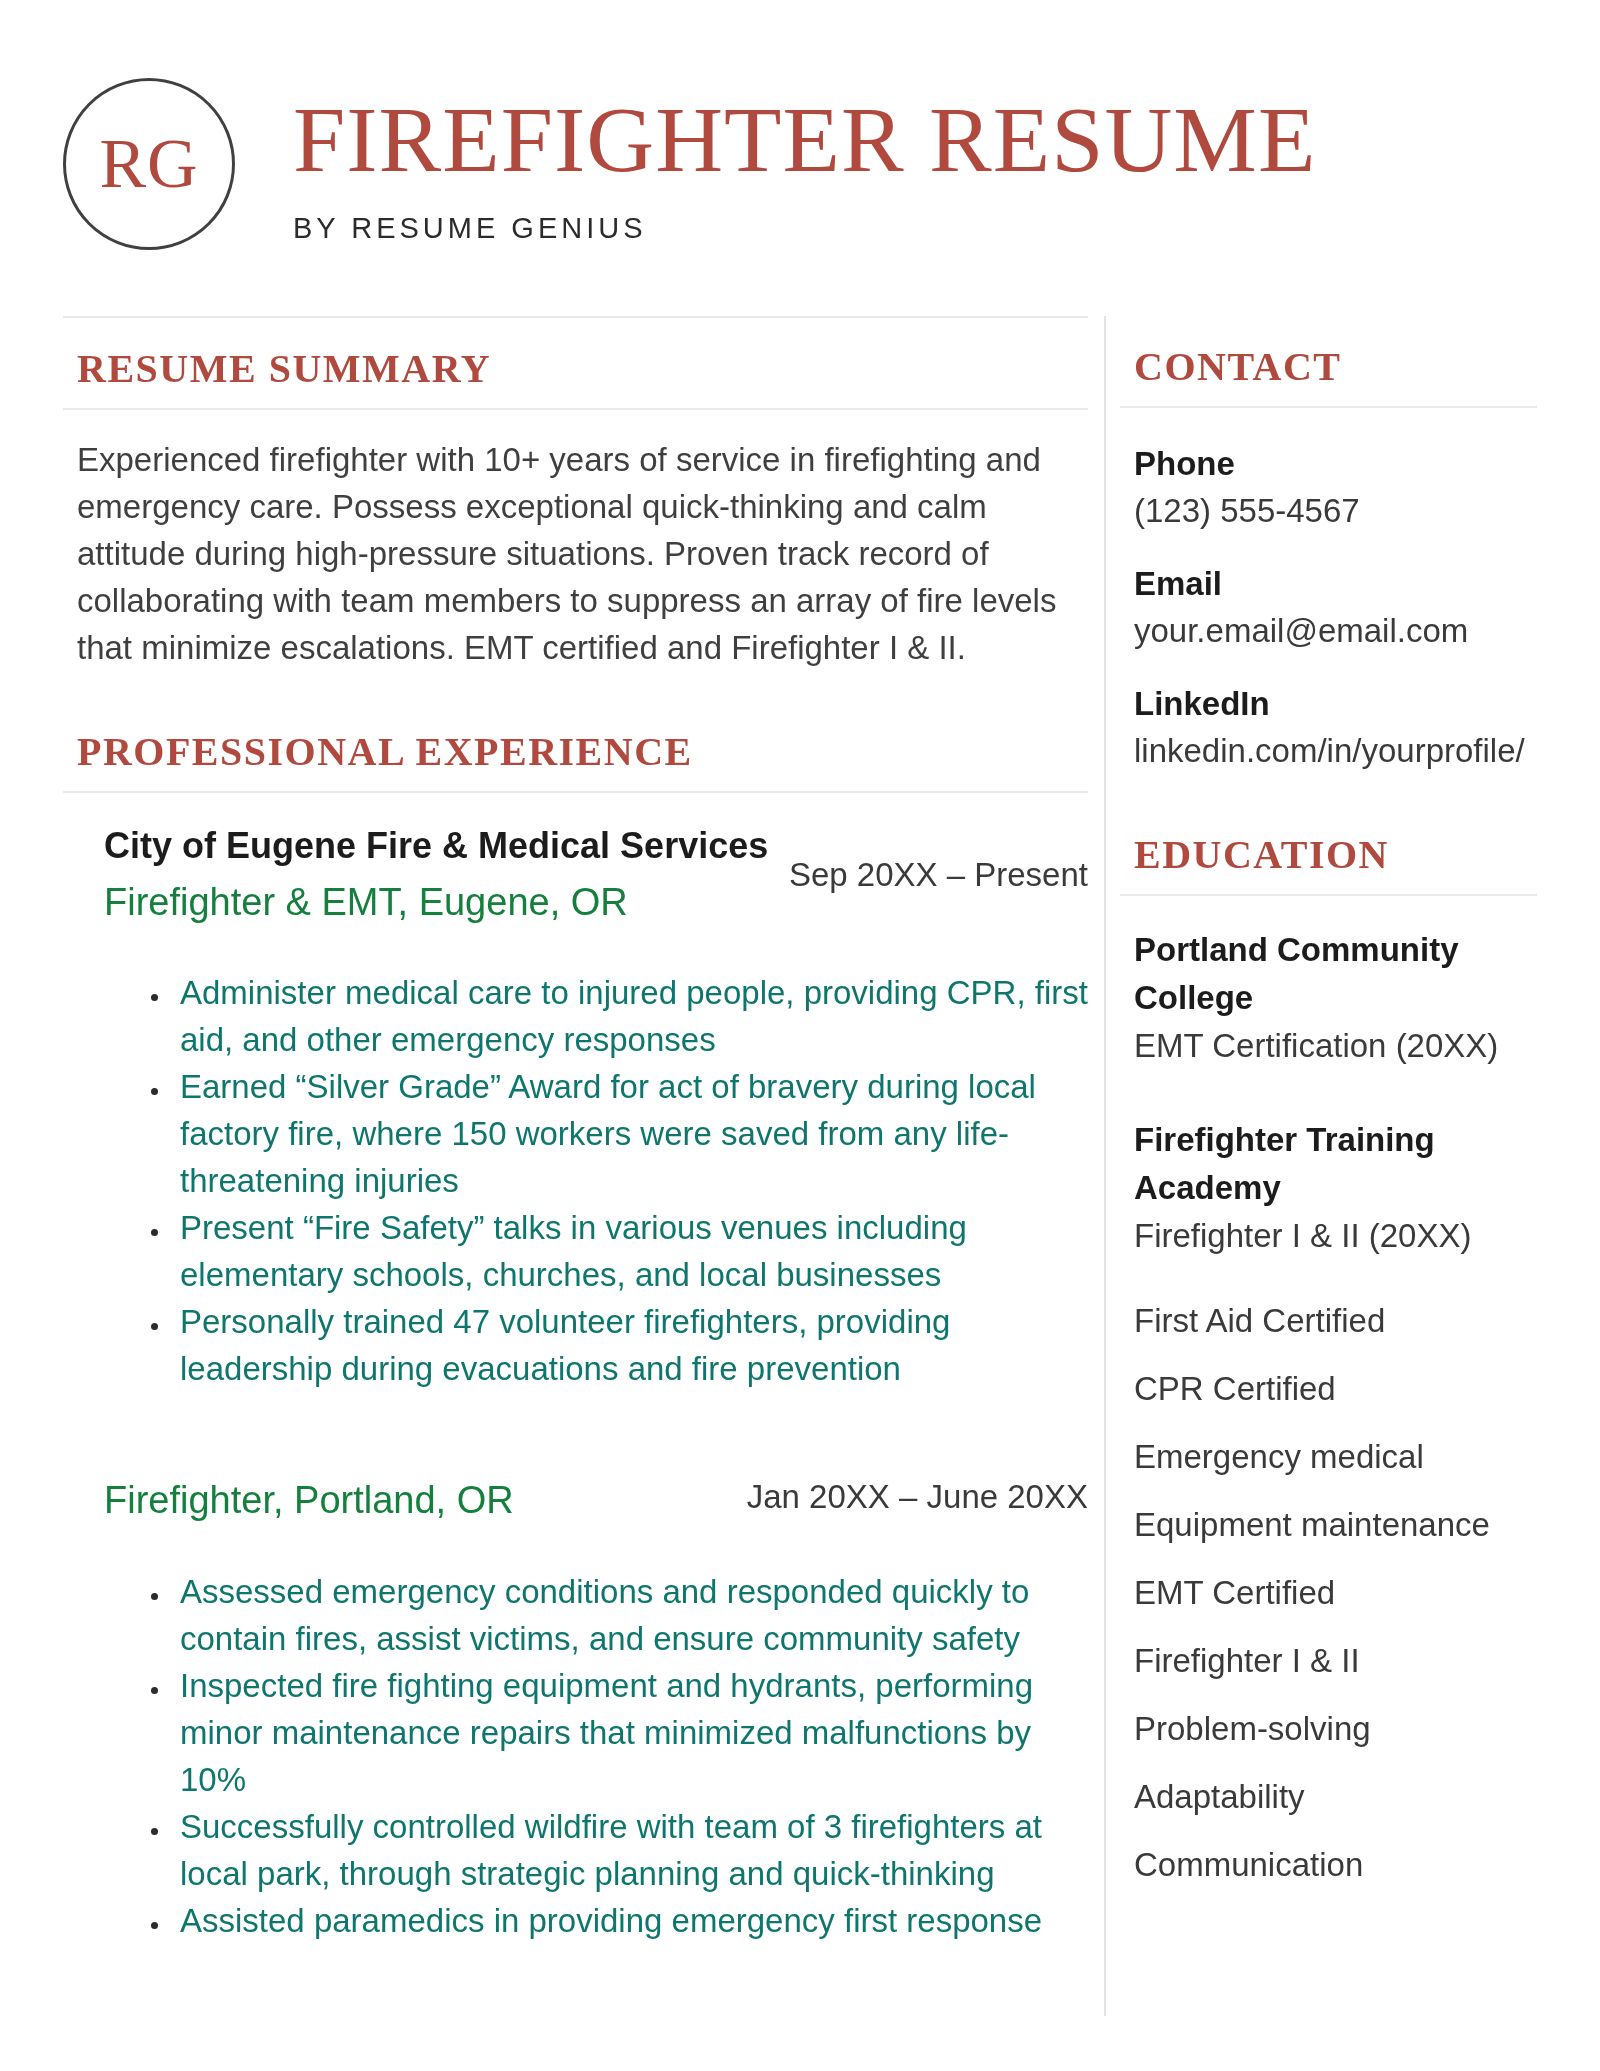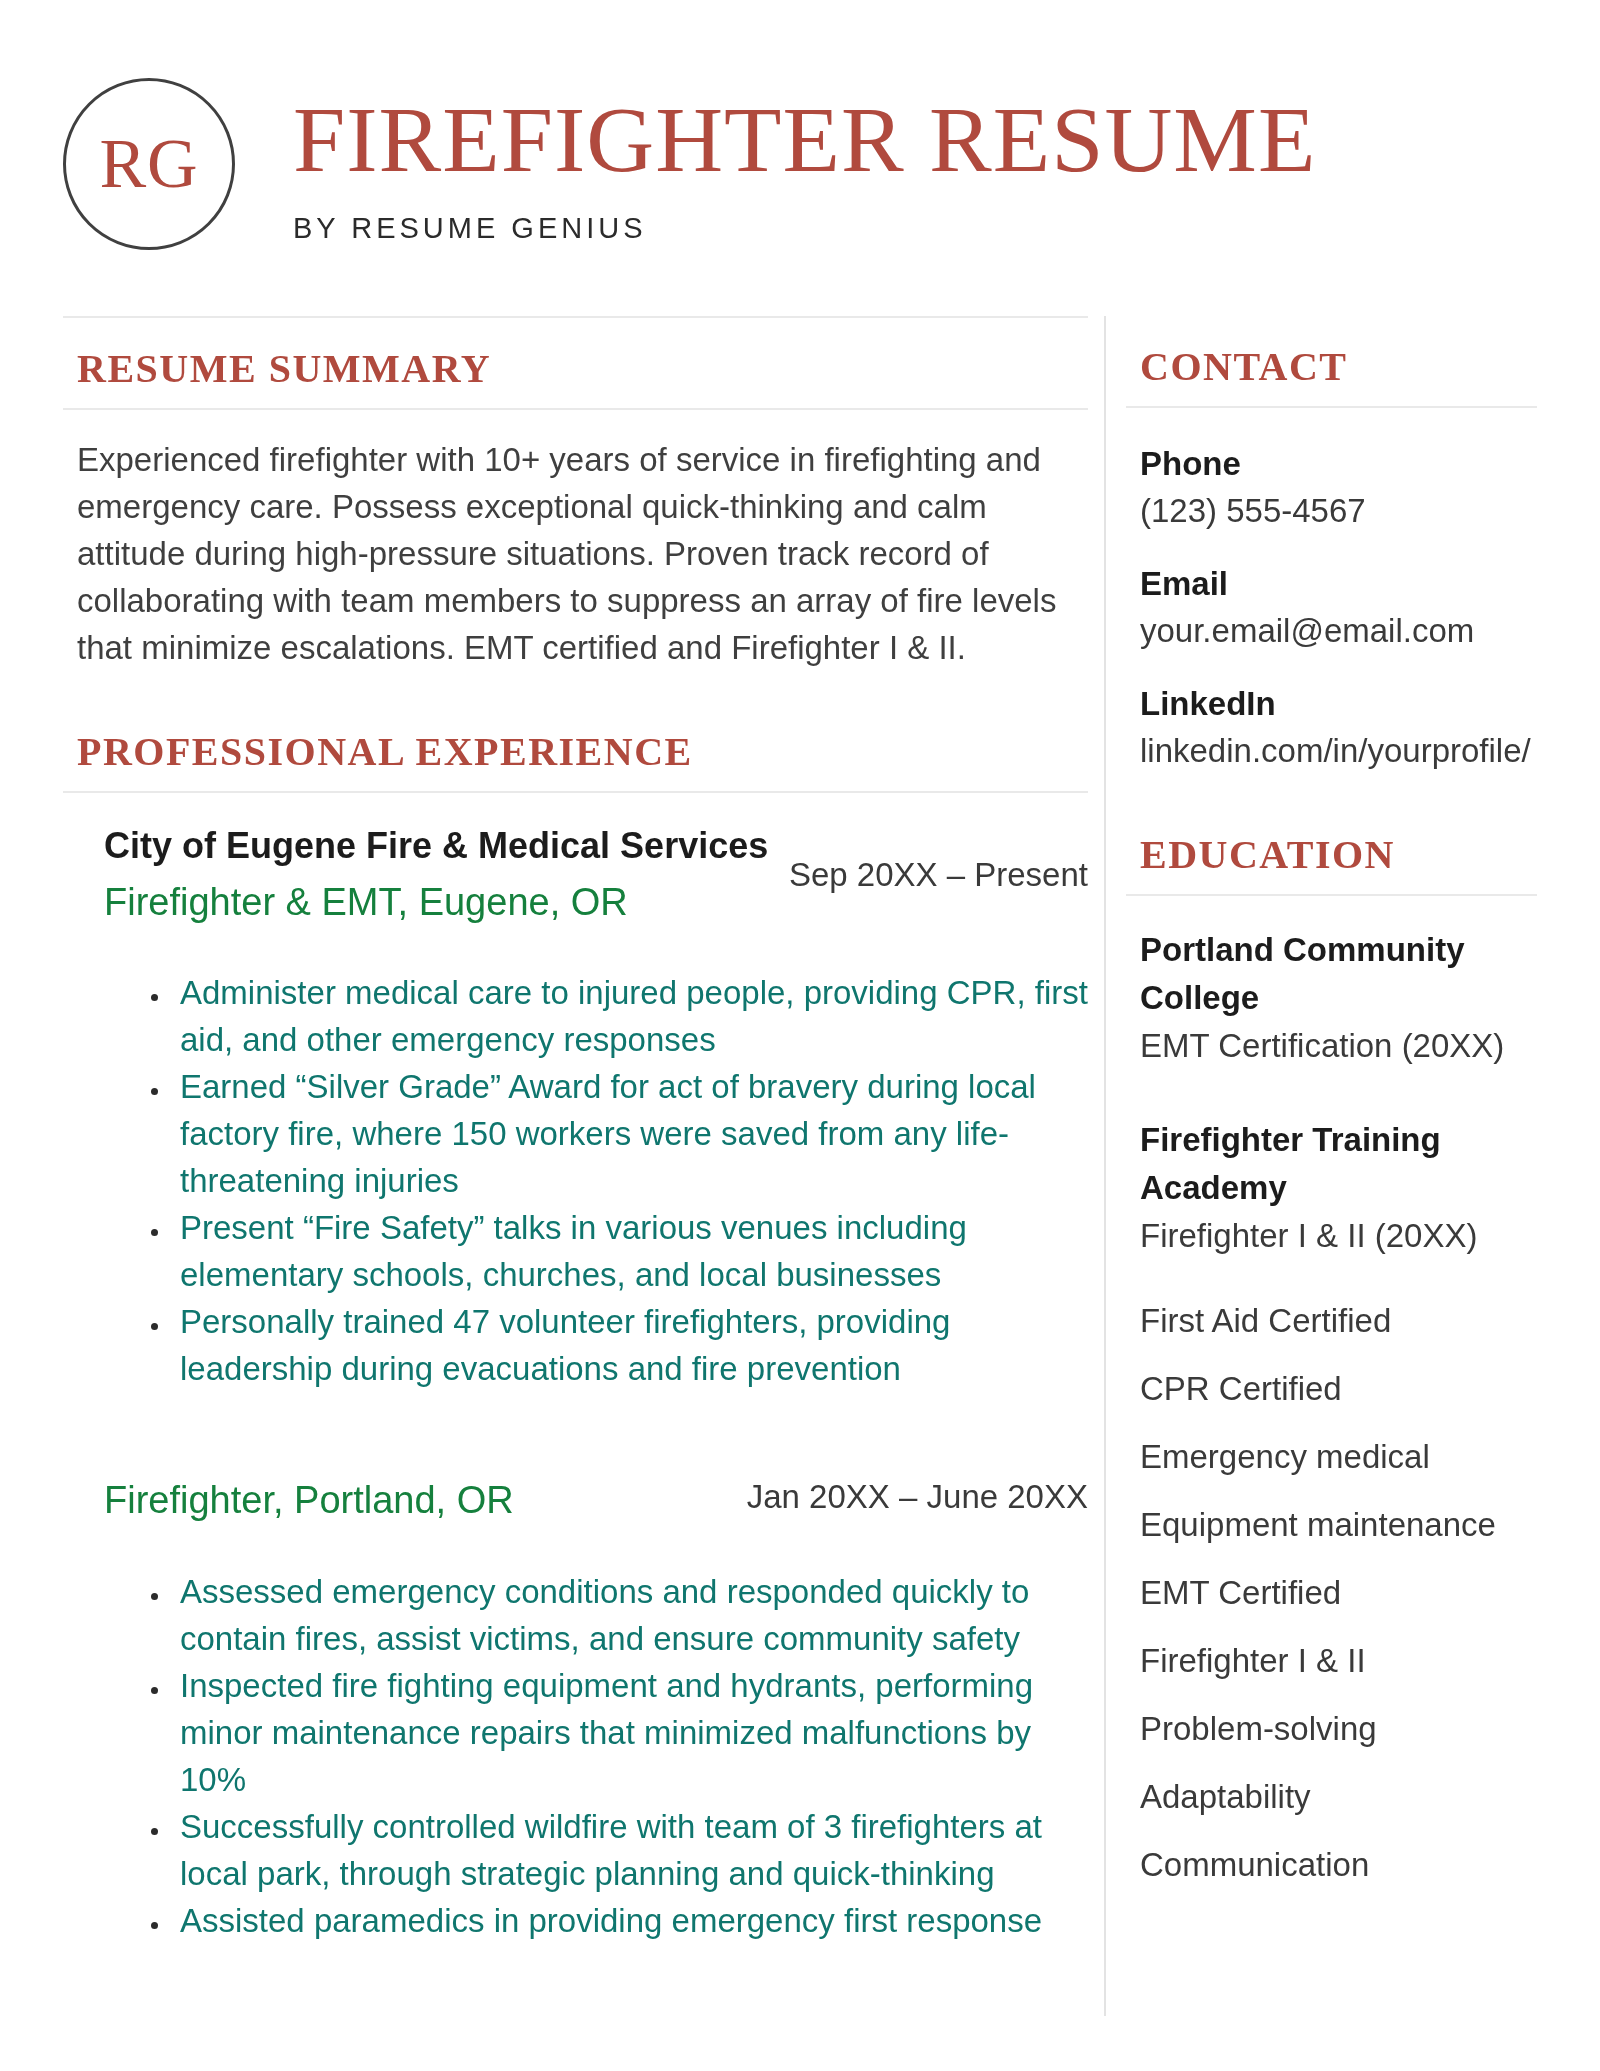--- a/index.html
+++ b/index.html
@@ -41,21 +41,21 @@
   .doc-subtitle {
     margin-top: 26px;
     font-size: 29px;
     letter-spacing: 4px;
     color: #2b2b2b;
   }
 
   
   .columns { display: grid; grid-template-columns: 1025px 1fr; margin-top: 66px; }
   .left-col { border-top: 2px solid #e9e9e9; }
-  .sidebar  { border-left: 2px solid #e3e3e3; margin-left: 16px; padding-left: 20px; min-height: 1700px; }
+  .sidebar  { border-left: 2px solid #e3e3e3; margin-left: 16px; padding-left: 14px; min-height: 1700px; }
 
   h2.section-heading {
     font-family: "Liberation Serif", serif;
     font-weight: 700;
     font-size: 40px;
     line-height: 1.15;
     letter-spacing: 1.5px;
     color: #b04a3e;
     margin: 28px 0 0 0;
     padding: 0 0 16px 14px;

